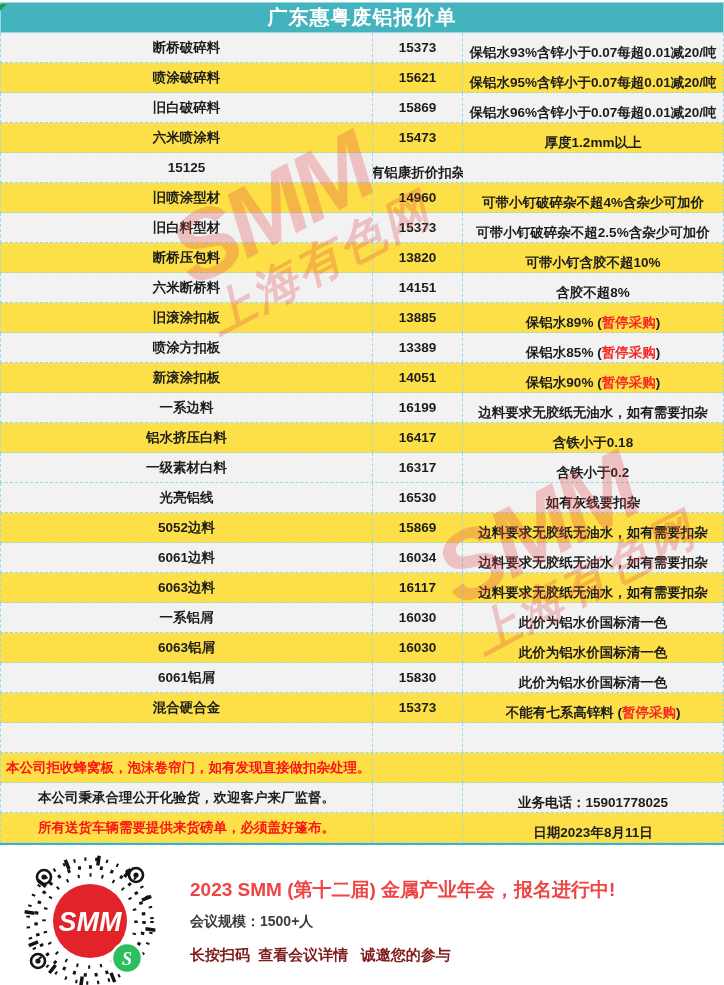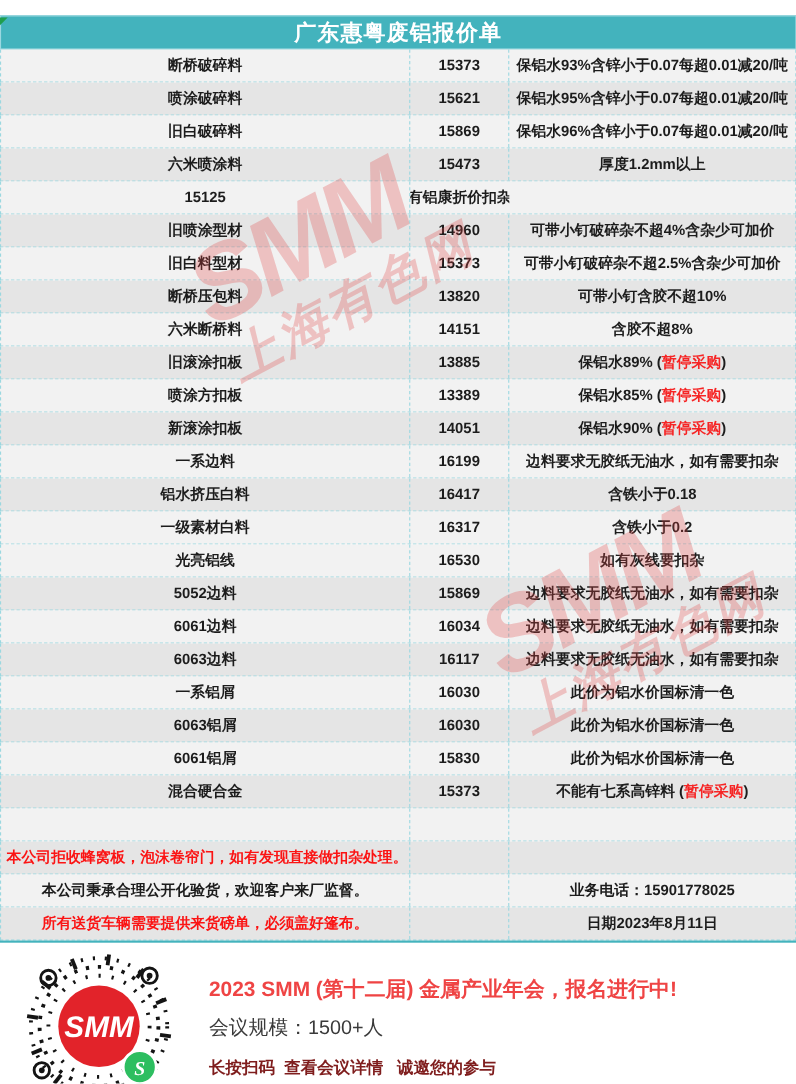--- a/index.html
+++ b/index.html
@@ -10,41 +10,41 @@
     background:#ffffff; position:relative; overflow:hidden;
   }
   .sheet { position:relative; width:724px; }
 
   
   .corner-flag { position:absolute; top:2px; left:0; width:0; height:0;
     border-top:7px solid #1f9e4d; border-right:7px solid transparent; z-index:9; }
 
   
   .title-bar {
-    margin-top:14px; height:31px; background:#43b3bd;
+    margin-top:2px; height:31px; background:#43b3bd;
     border:1px solid #9bd8e0;
     color:#ffffff; font-size:20px; font-weight:bold;
     display:flex; align-items:center; justify-content:center;
     letter-spacing:1px;
   }
 
   
   .trow {
     display:grid; grid-template-columns:372px 90px auto;
-    height:30px; background:#e5e5e5;
+    height:30px; background:#fde047;
     border-bottom:1px dashed #9bd8e0;
     border-left:1px dashed #9bd8e0; border-right:1px dashed #9bd8e0;
   }
   .trow.shaded { background:#f2f2f2; }
   .cell {
     display:flex; align-items:center; justify-content:center;
     font-size:13.5px; font-weight:bold; color:#1c1c1c;
     border-right:1px dashed #9bd8e0; overflow:hidden; white-space:nowrap;
   }
-  .cell:last-child { border-right:none; }
+  .cell:last-child { border-right:none;align-items:flex-end; }
   .c-note .susp-label { color:#f62525; }
   .c-note .p-open, .c-note .p-close { color:#1c1c1c; white-space:pre; }
 
   
   .notice-red { color:#fb1414; }
   .cell.left-align { justify-content:flex-start; padding-left:5px;text-align:right; }
   .table-bottom { height:2px; background:#43b3bd; }
 
   
   .wm {
@@ -55,21 +55,21 @@
   .wm-brand { font-size:96px; font-weight:900; letter-spacing:-5px; }
   .wm-site  { font-size:46px; font-weight:bold; letter-spacing:3px; margin-top:4px; }
   .wm1 { left:175px; top:150px; }
   .wm2 { left:440px; top:470px; }
 
   
   .banner { display:flex; align-items:center; padding:6px 0 0 20px; }
   .qr-wrap { width:140px; height:140px; flex:0 0 auto; }
   .banner-text { margin-left:30px; }
   .b-title { font-size:19px; font-weight:bold; color:#ef4444; }
-  .b-scale { font-size:18px; color:#3a3a3a; margin-top:10px; }
+  .b-scale { font-size:14px; color:#3a3a3a; margin-top:10px;font-weight:bold; }
   .b-cta   { font-size:15px; font-weight:bold; color:#7f1d1d; margin-top:15px; white-space:pre; }
 </style>
 </head>
 <body>
 
 <div class="sheet">
   <div class="corner-flag"></div>
 
   <div class="title-bar">广东惠粤废铝报价单</div>
 

